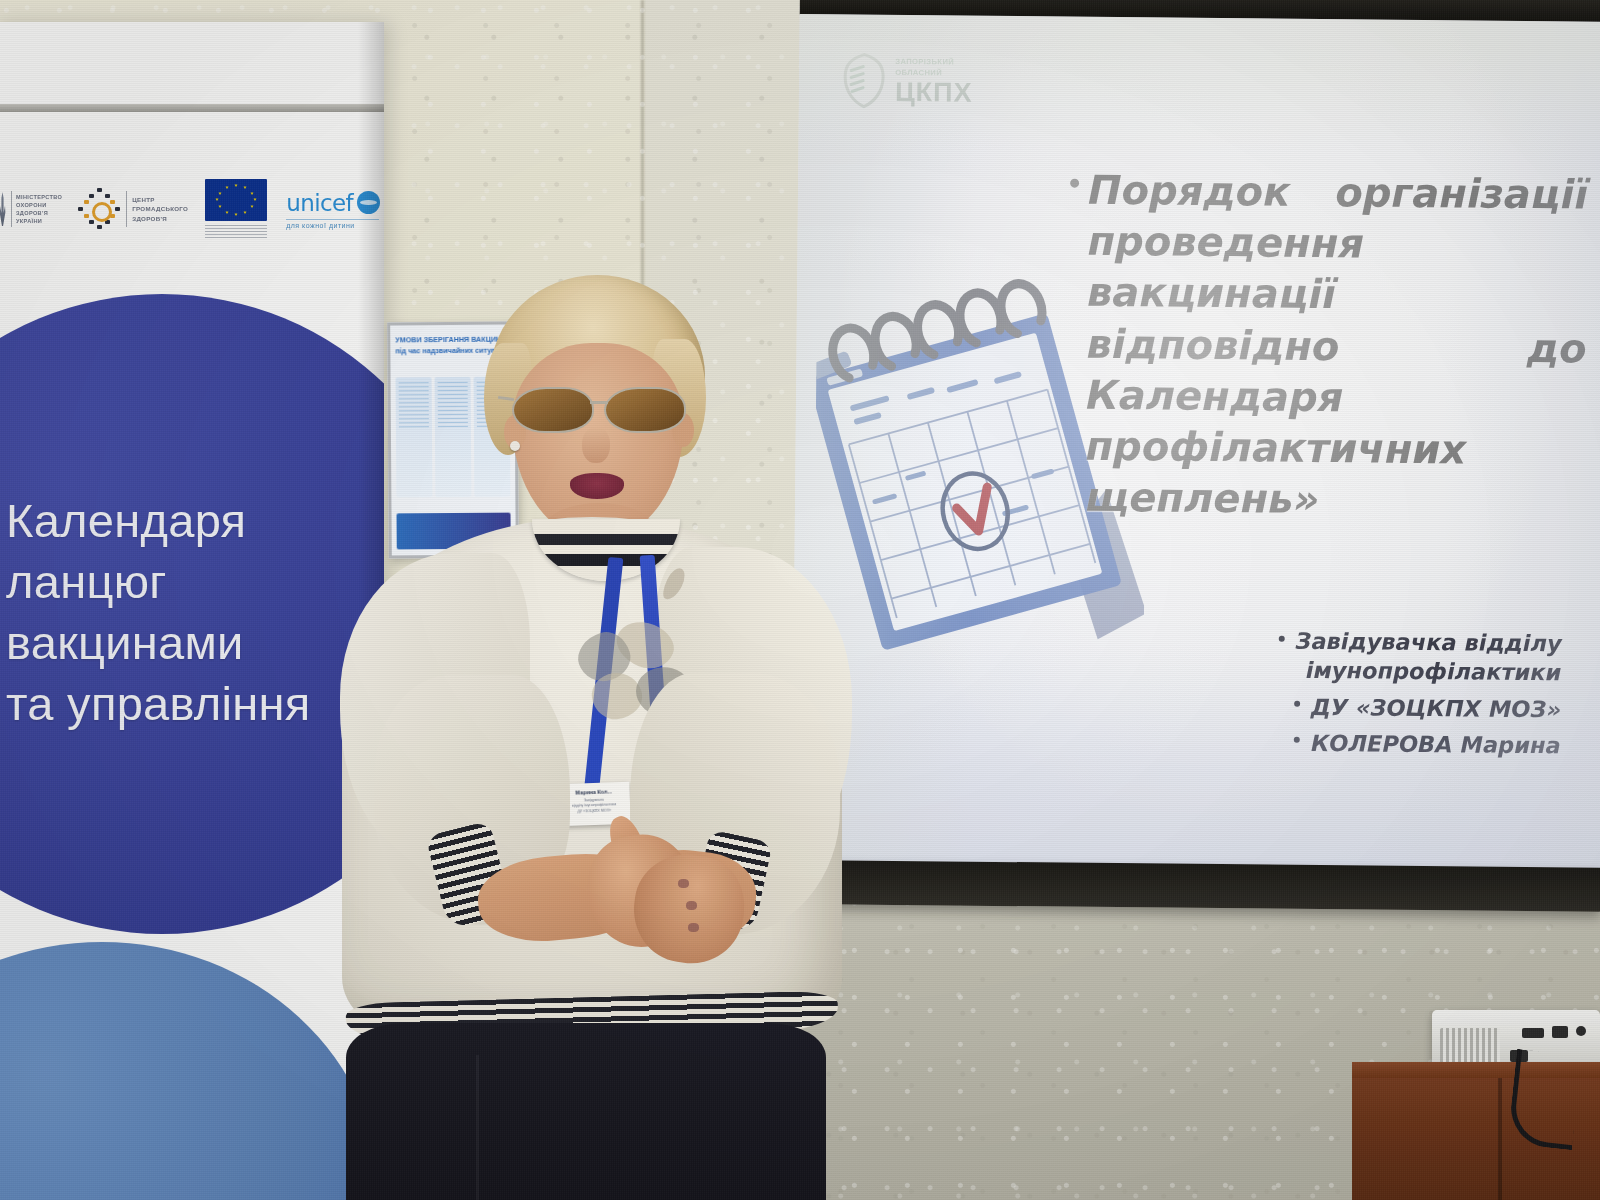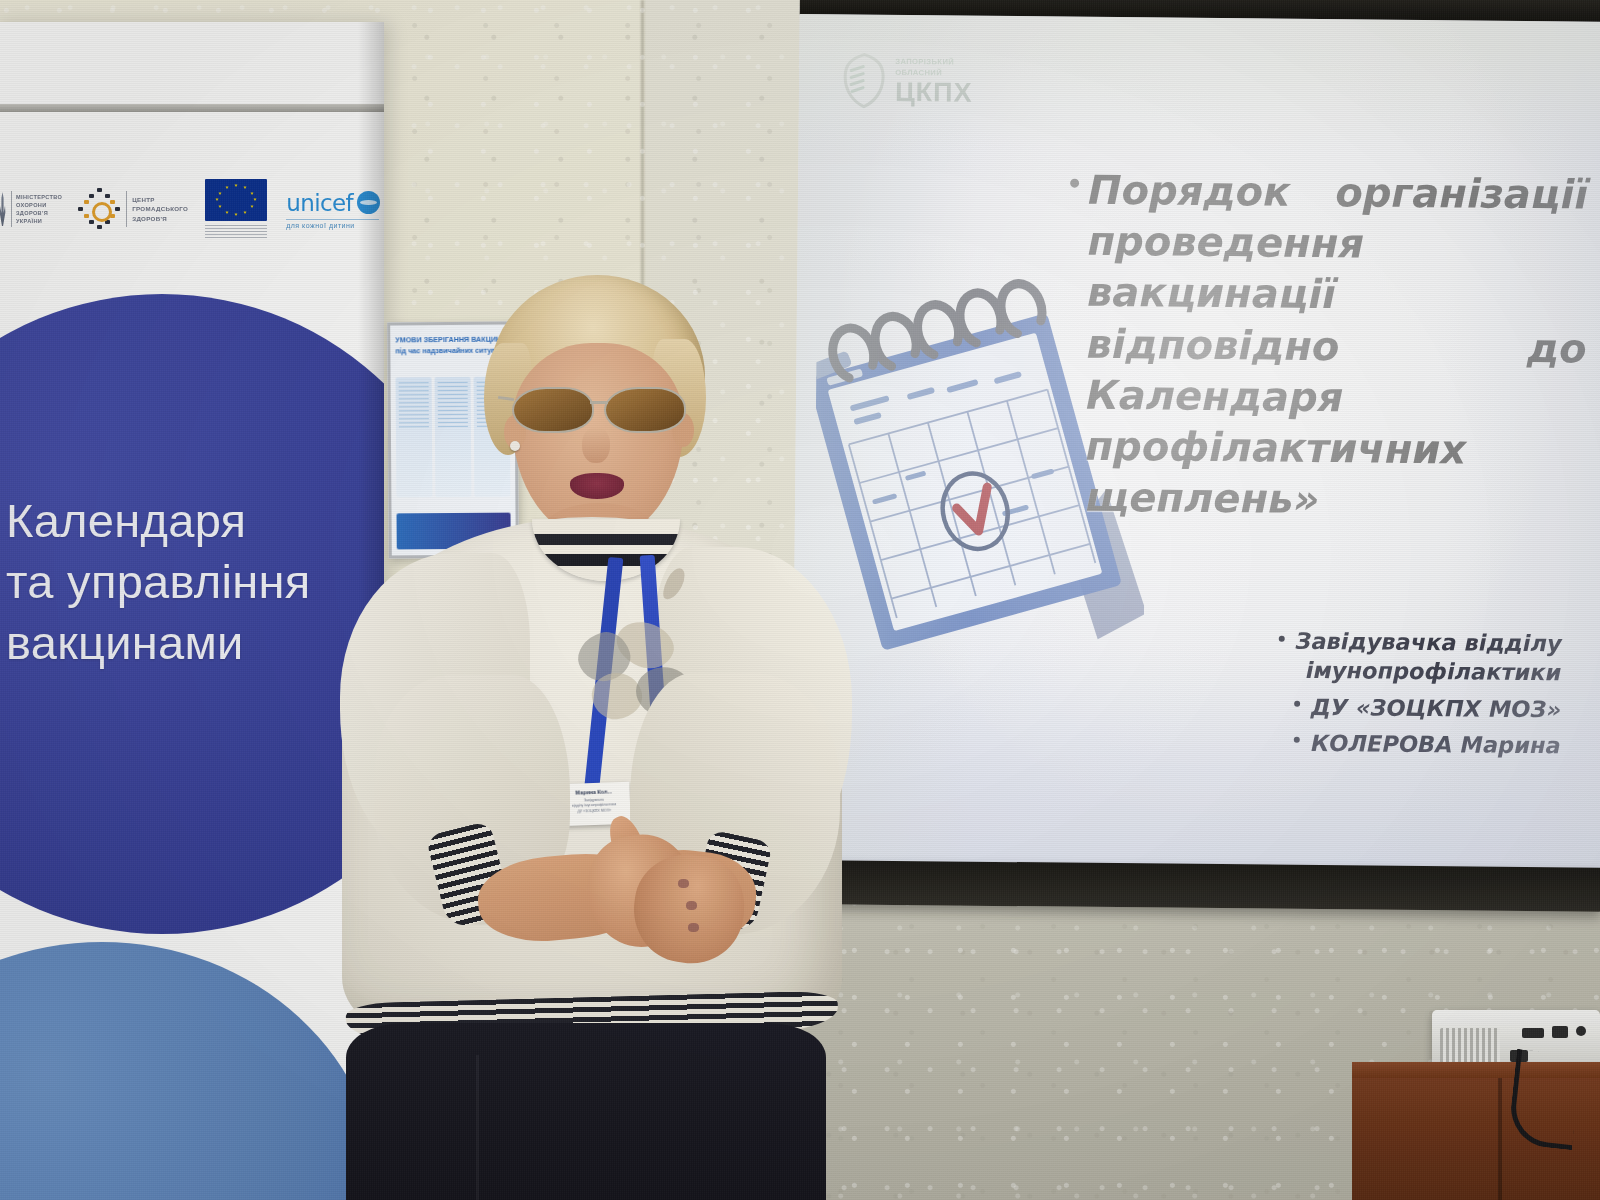--- a/index.html
+++ b/index.html
@@ -626,22 +626,23 @@
         <div class="unicef-line"></div>
         <div class="unicef-sub">для кожної дитини</div>
       </div>
     </div>
 
     <div class="banner-circle-navy"></div>
     <div class="banner-circle-light"></div>
 
     <div class="banner-text">
       <div>Календаря</div>
+      <div>ланцюг</div>
+      <div>вакцинами</div>
       <div>та управління</div>
-      <div>вакцинами</div>
     </div>
 
     <div class="banner-edge-shadow"></div>
   </div>
 
   <div class="poster">
     <div class="poster-title">УМОВИ ЗБЕРІГАННЯ
 ВАКЦИН під час
 надзвичайних ситуацій</div>
     <div class="poster-body">

